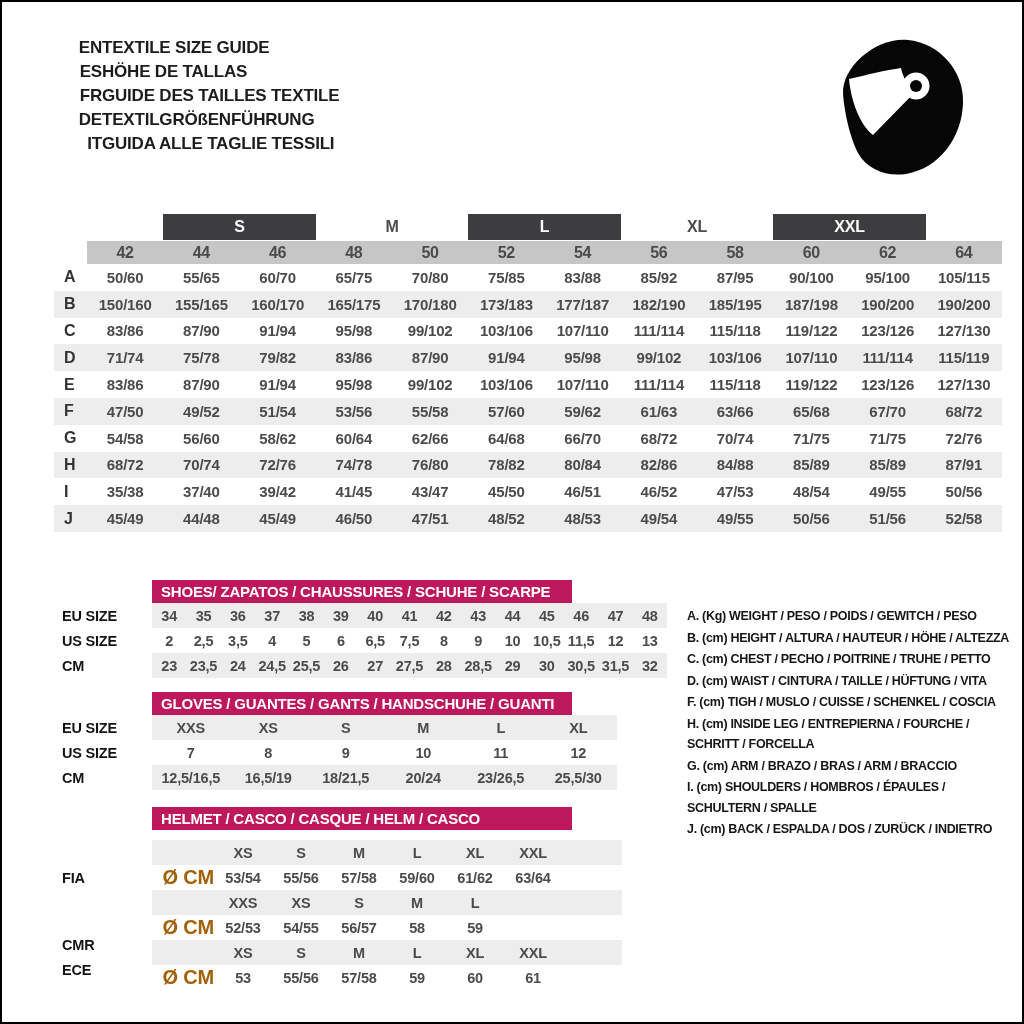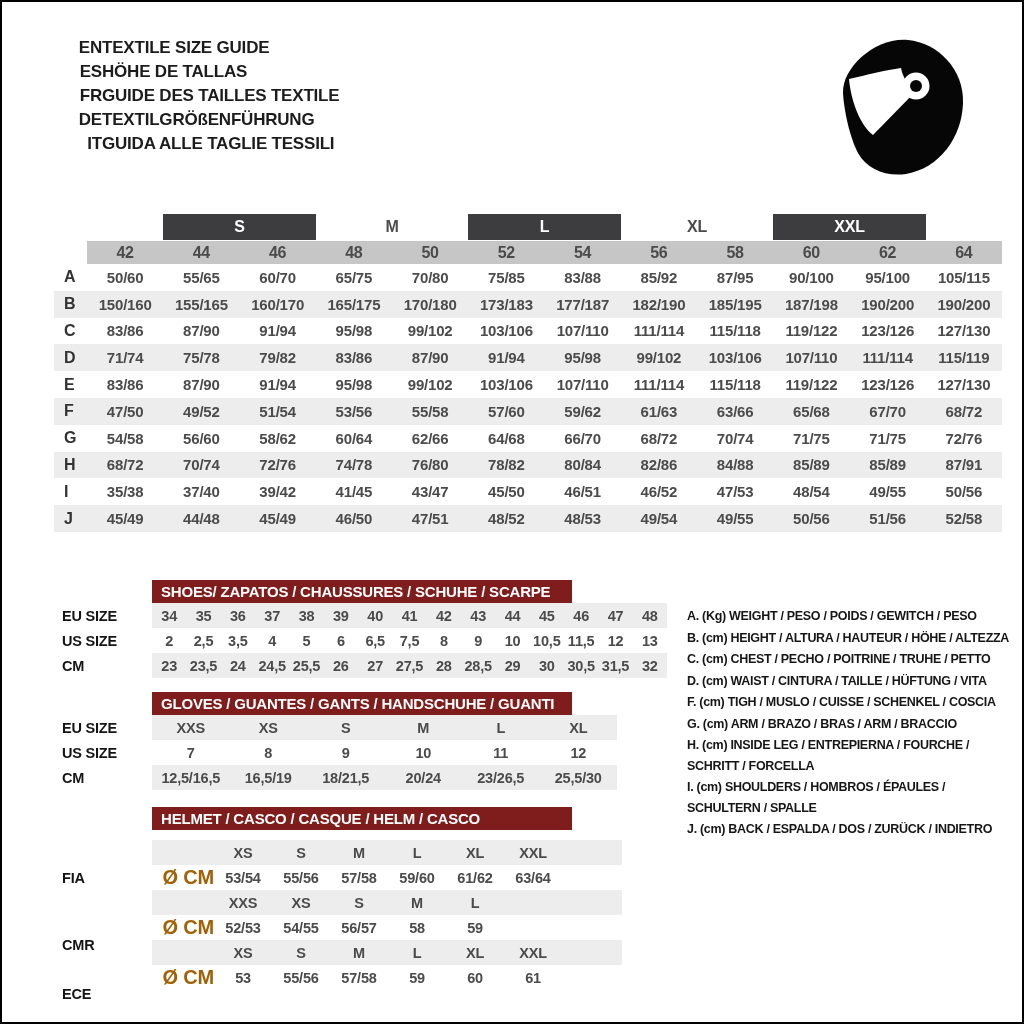--- a/index.html
+++ b/index.html
@@ -26,21 +26,21 @@
           font-weight:bold;font-size:16px;color:#4b4b4b;}
   .t-bandspacer{background:transparent;}
   .t-row{display:grid;grid-template-columns:33px repeat(12,1fr);height:26.8px;align-items:center;}
   .t-row.stripe{background:#ededed;}
   .t-label{font-weight:bold;font-size:16px;color:#333;padding-left:10px;}
   .t-val{text-align:center;font-weight:bold;font-size:15px;color:#4b4b4b;white-space:nowrap;}
 
   
   .sub-table{position:absolute;left:0;width:1024px;}
   #shoes-table{top:578px;} #gloves-table{top:690px;} #helmet-table{top:805px;}
-  .bar{margin-left:150px;width:420px;height:23px;background:#7f1d1d;color:#fff;
+  .bar{margin-left:150px;width:420px;height:23px;background:#be185d;color:#fff;
        font-weight:bold;font-size:15px;display:flex;align-items:center;padding-left:9px;
        box-sizing:border-box;white-space:nowrap;}
   .rows{}
   #helmet-table .rows{margin-top:10px;}
   .sub-row{margin-left:150px;height:25px;display:grid;align-items:center;}
   .sub-row.stripe{background:#ededed;}
   .shoe-cols{width:515px;grid-template-columns:repeat(15,1fr);}
   .glove-cols{width:465px;grid-template-columns:repeat(6,1fr);}
   .helmet-cols{width:470px;grid-template-columns:62px repeat(6,58px);}
   .sub-val{text-align:center;font-weight:bold;font-size:14.5px;color:#4b4b4b;white-space:nowrap;}
@@ -411,28 +411,28 @@
           <div class="sub-val">53</div>
           <div class="sub-val">55/56</div>
           <div class="sub-val">57/58</div>
           <div class="sub-val">59</div>
           <div class="sub-val">60</div>
           <div class="sub-val">61</div>
         </div>
       </div>
   <div class="side-label" style="top: 58px;">FIA</div>
       <div class="side-label" style="top: 125px;">CMR</div>
-      <div class="side-label" style="top: 174px;">ECE</div>
+      <div class="side-label" style="top: 150px;">ECE</div>
     </div>
 
   <div id="legend">
       <div class="legend-item">A. (Kg) WEIGHT / PESO / POIDS / GEWITCH / PESO</div>
       <div class="legend-item">B. (cm) HEIGHT / ALTURA / HAUTEUR / HÖHE / ALTEZZA</div>
       <div class="legend-item">C. (cm) CHEST / PECHO / POITRINE / TRUHE / PETTO</div>
       <div class="legend-item">D. (cm) WAIST / CINTURA / TAILLE / HÜFTUNG / VITA</div>
       <div class="legend-item">F. (cm) TIGH / MUSLO / CUISSE / SCHENKEL / COSCIA</div>
+      <div class="legend-item">H. (cm) INSIDE LEG / ENTREPIERNA / FOURCHE / SCHRITT / FORCELLA</div>
       <div class="legend-item">G. (cm) ARM / BRAZO / BRAS / ARM / BRACCIO</div>
-      <div class="legend-item">H. (cm) INSIDE LEG / ENTREPIERNA / FOURCHE / SCHRITT / FORCELLA</div>
       <div class="legend-item">I. (cm) SHOULDERS / HOMBROS / ÉPAULES / SCHULTERN / SPALLE</div>
       <div class="legend-item">J. (cm) BACK / ESPALDA / DOS / ZURÜCK / INDIETRO</div>
     </div>
 
 </div>
 
 </body></html>

